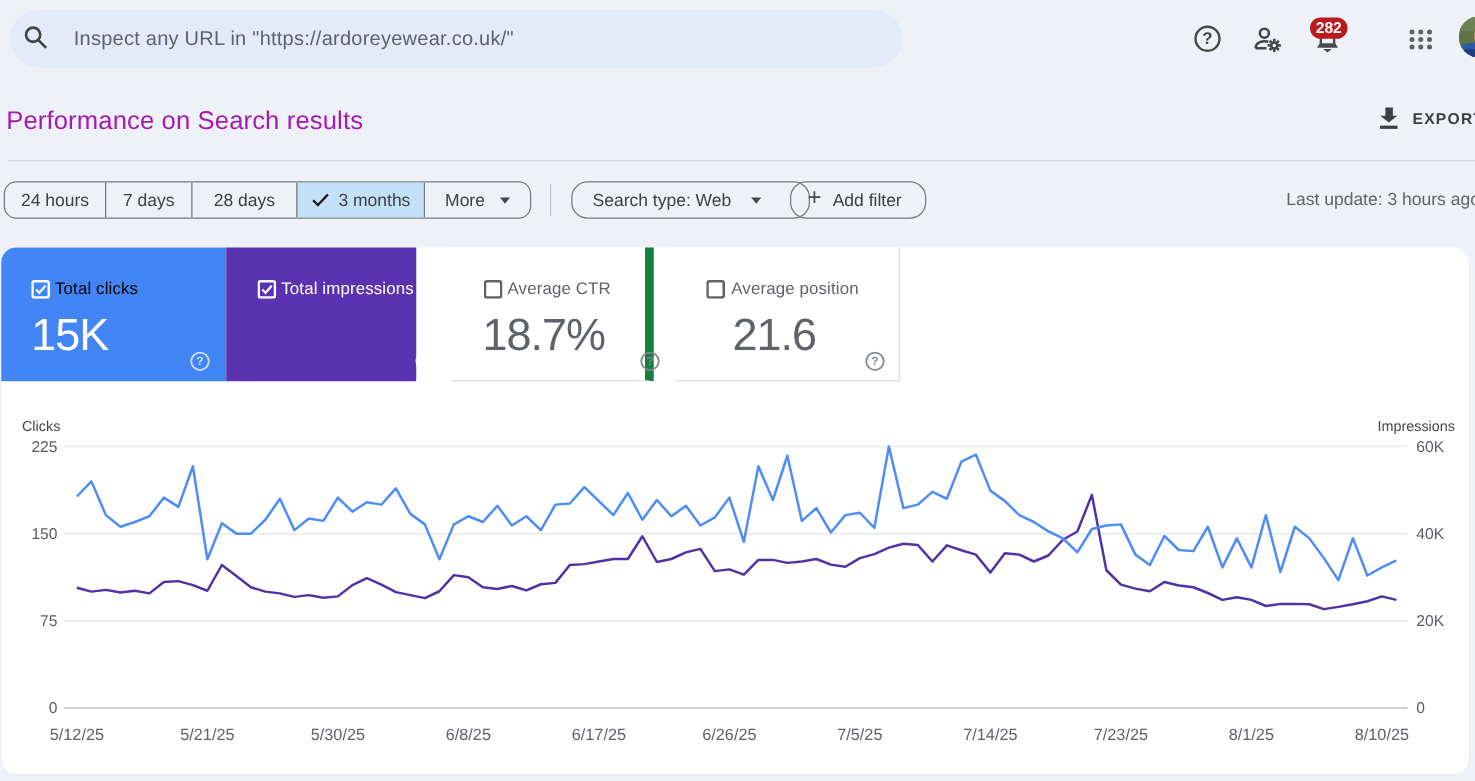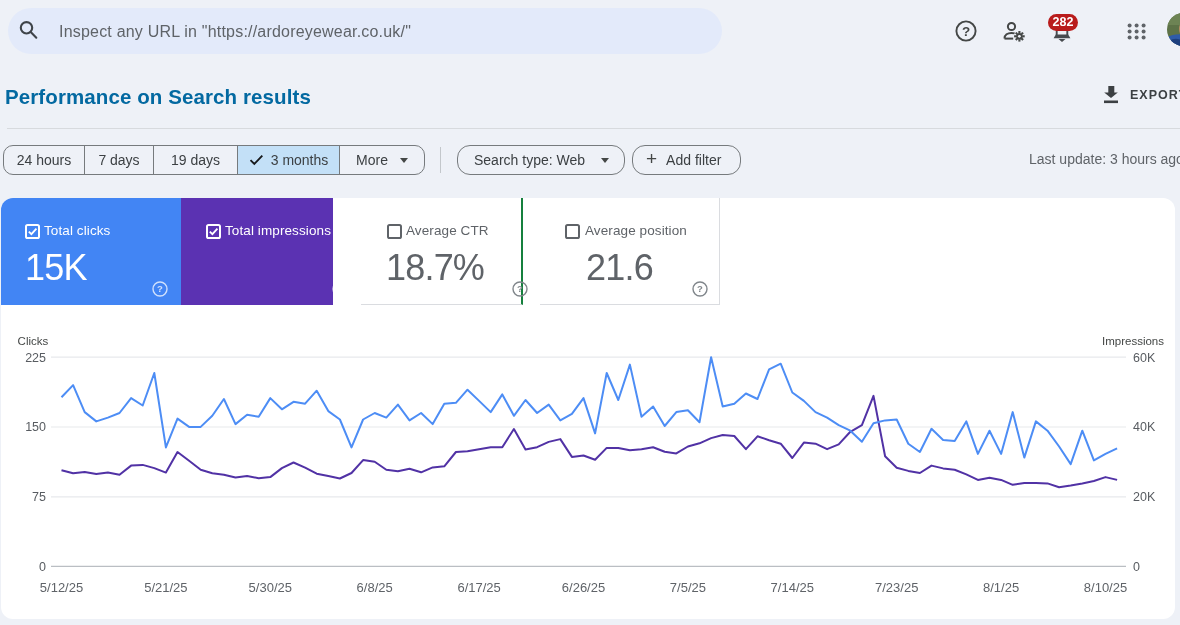--- a/index.html
+++ b/index.html
@@ -2,21 +2,21 @@
 <html><head><meta charset="utf-8">
 <style>
 *{margin:0;padding:0;box-sizing:border-box;}
 html,body{width:1180px;height:625px;overflow:hidden;background:#eef1f7;
  font-family:"Liberation Sans",sans-serif;position:relative;}
 .abs{position:absolute;}
 
 .pill{left:8px;top:8px;width:714px;height:46px;border-radius:23px;background:#e3eafa;}
 .pilltext{left:59px;top:23px;font-size:16px;color:#5f6368;letter-spacing:.2px;}
 
-.h1{left:5px;top:85px;font-size:20.5px;font-weight:700;color:#0369a1;letter-spacing:.1px;}
+.h1{left:5px;top:85px;font-size:20.5px;font-weight:400;color:#a21caf;letter-spacing:.1px;}
 .hr1{left:7px;top:128px;width:1173px;height:1px;background:#d7dade;}
 
 .seg{left:3px;top:145px;height:30px;display:flex;border:1px solid #767a7d;border-radius:10px;overflow:hidden;}
 .seg>div{display:flex;align-items:center;justify-content:center;font-size:14px;color:#3c4043;border-left:1px solid #767a7d;}
 .seg>div:first-child{border-left:none;text-align:center;}
 .sel{background:#c3e0f7;color:#102a43;font-weight:400;}
 .vsep{left:440px;top:147px;width:1px;height:26px;background:#c3c7cb;}
 .chip{top:145px;height:30px;border:1px solid #767a7d;border-radius:13px;display:flex;align-items:center;font-size:14px;color:#3c4043;background:transparent;}
 .caret{width:0;height:0;border-left:4.5px solid transparent;border-right:4.5px solid transparent;border-top:5px solid #444746;display:inline-block;}
 .lastupd{left:1029px;top:151px;font-size:14px;color:#5f6368;white-space:nowrap;}
@@ -111,57 +111,57 @@
  <rect x="5.3" y="1" width="6" height="7.5" fill="#3c4043"></rect>
  <path d="M1.2 7.5 L14.8 7.5 L8 13 Z" fill="#3c4043"></path>
  <rect x="1" y="15.5" width="14" height="2.6" fill="#3c4043"></rect>
 </svg>
 <div class="abs" style="left:1130px;top:88px;font-size:12.5px;font-weight:700;color:#3c4043;letter-spacing:1px;white-space:nowrap;">EXPORT</div>
 <div class="abs hr1"></div>
 
 <div class="abs seg">
  <div style="width:80px">24 hours</div>
  <div style="width:69px">7 days</div>
- <div style="width:84px">19 days</div>
+ <div style="width:84px">28 days</div>
  <div class="sel" style="width:102px"><svg width="15" height="12" viewBox="0 0 15 12" style="margin-right:7px">
         <path d="M1.5 6.2 L5.3 10 L13.3 1.6" fill="none" stroke="#17191c" stroke-width="1.9"></path>
       </svg>3 months</div>
  <div style="width:85px">More<span class="caret" style="margin-left:12px"></span></div>
 </div>
 <div class="abs vsep"></div>
-<div class="abs chip" style="left:457px;width:168px;padding-left:16px;">Search type: Web<span class="caret" style="margin-left:16px"></span></div>
+<div class="abs chip" style="left:457px;width:191px;padding-left:16px;">Search type: Web<span class="caret" style="margin-left:16px"></span></div>
 <div class="abs chip" style="left:632px;width:109px;padding-left:13px;"><span style="font-size:19px;font-weight:400;margin-right:9px;margin-top:-2px;color:#444746">+</span>Add filter</div>
 <div class="abs lastupd">Last update: 3 hours ago</div>
 
 <div class="abs card"></div>
 
 <div class="abs mc" style="left:1px;width:180px;background:#4285f4;border-radius:12px 0 0 0;">
  <svg class="cb" style="left:24px" viewBox="0 0 15 15">
       <rect x="1" y="1" width="13" height="13" rx="1.6" fill="none" stroke="#fff" stroke-width="2"></rect>
       <path d="M3.8 7.6 L6.4 10.2 L11.4 4.6" fill="none" stroke="#fff" stroke-width="1.8"></path>
     </svg>
- <div class="mclabel" style="left:43px;color:#ffffff;">Total clicks</div>
+ <div class="mclabel" style="left:43px;color:#000000;">Total clicks</div>
  <div class="mcnum" style="left:24px;color:#fff;">15K</div>
  <svg class="qm" style="left:151px" viewBox="0 0 16 16">
       <circle cx="8" cy="8" r="7" fill="none" stroke="#ffffffc0" stroke-width="1.4"></circle>
       <text x="8" y="11.4" text-anchor="middle" font-size="9.5" font-weight="700" fill="#ffffffc0" font-family="Liberation Sans">?</text>
     </svg>
 </div>
 <div class="abs mc" style="left:181px;width:152px;background:#5b32b2;">
  <svg class="cb" style="left:25px" viewBox="0 0 15 15">
       <rect x="1" y="1" width="13" height="13" rx="1.6" fill="none" stroke="#fff" stroke-width="2"></rect>
       <path d="M3.8 7.6 L6.4 10.2 L11.4 4.6" fill="none" stroke="#fff" stroke-width="1.8"></path>
     </svg>
  <div class="mclabel" style="left:44px;color:#fff;">Total impressions</div>
  <svg class="qm" style="left:151px" viewBox="0 0 16 16">
       <circle cx="8" cy="8" r="7" fill="none" stroke="#ffffffc0" stroke-width="1.4"></circle>
       <text x="8" y="11.4" text-anchor="middle" font-size="9.5" font-weight="700" fill="#ffffffc0" font-family="Liberation Sans">?</text>
     </svg>
 </div>
-<div class="abs mc" style="left:361px;width:162px;background:#fff;border-bottom:1px solid #dadce0;border-right:2px solid #15803d;">
+<div class="abs mc" style="left:361px;width:162px;background:#fff;border-bottom:1px solid #dadce0;border-right:7px solid #15803d;">
  <svg class="cb" style="left:26px" viewBox="0 0 15 15">
       <rect x="1" y="1" width="13" height="13" rx="1.6" fill="none" stroke="#5f6368" stroke-width="2"></rect>
     </svg>
  <div class="mclabel" style="left:45px;color:#5f6368;">Average CTR</div>
  <div class="mcnum" style="left:25px;color:#5f6368;">18.7%</div>
  <svg class="qm" style="left:151px" viewBox="0 0 16 16">
       <circle cx="8" cy="8" r="7" fill="none" stroke="#80868b" stroke-width="1.4"></circle>
       <text x="8" y="11.4" text-anchor="middle" font-size="9.5" font-weight="700" fill="#80868b" font-family="Liberation Sans">?</text>
     </svg>
 </div>

